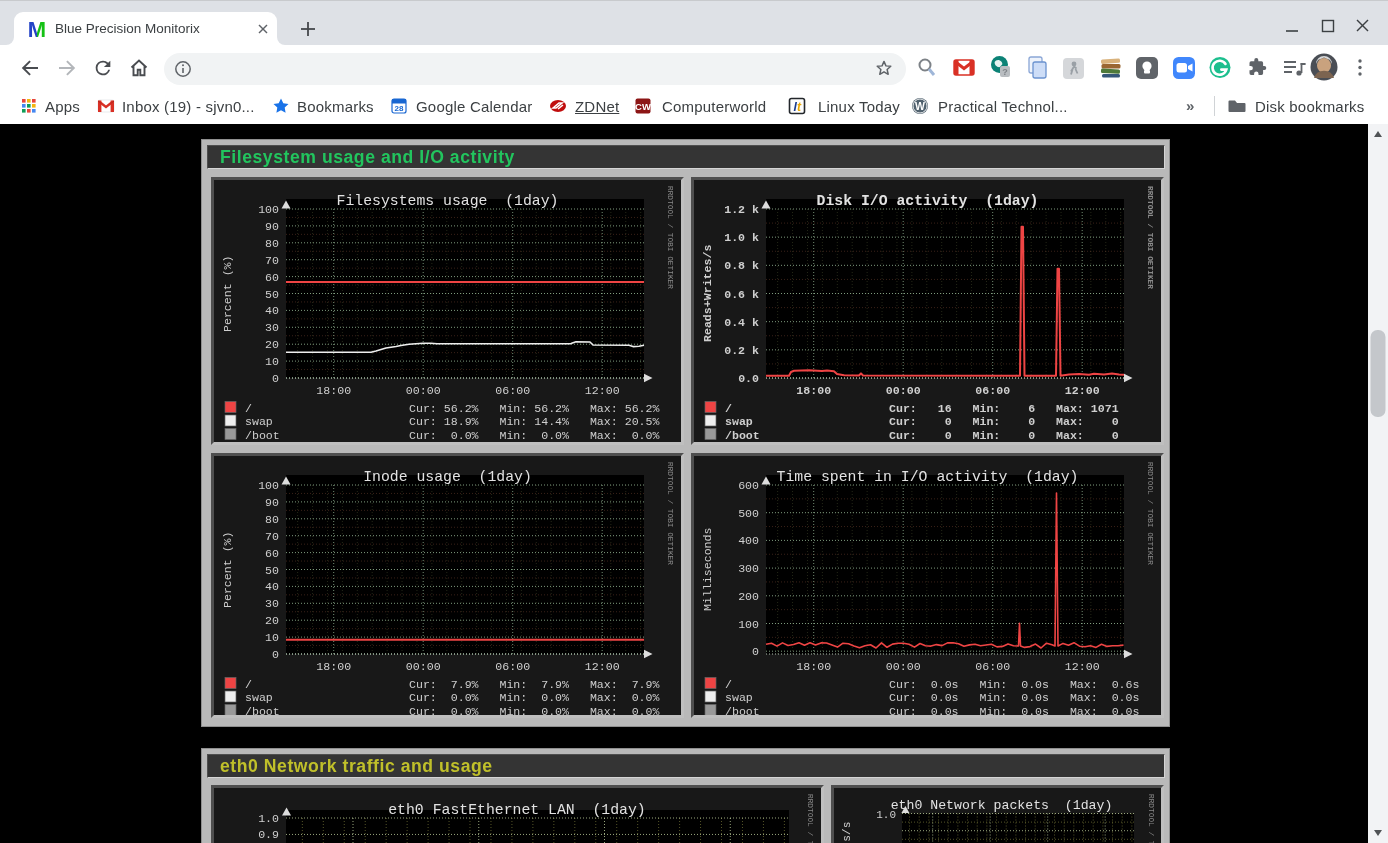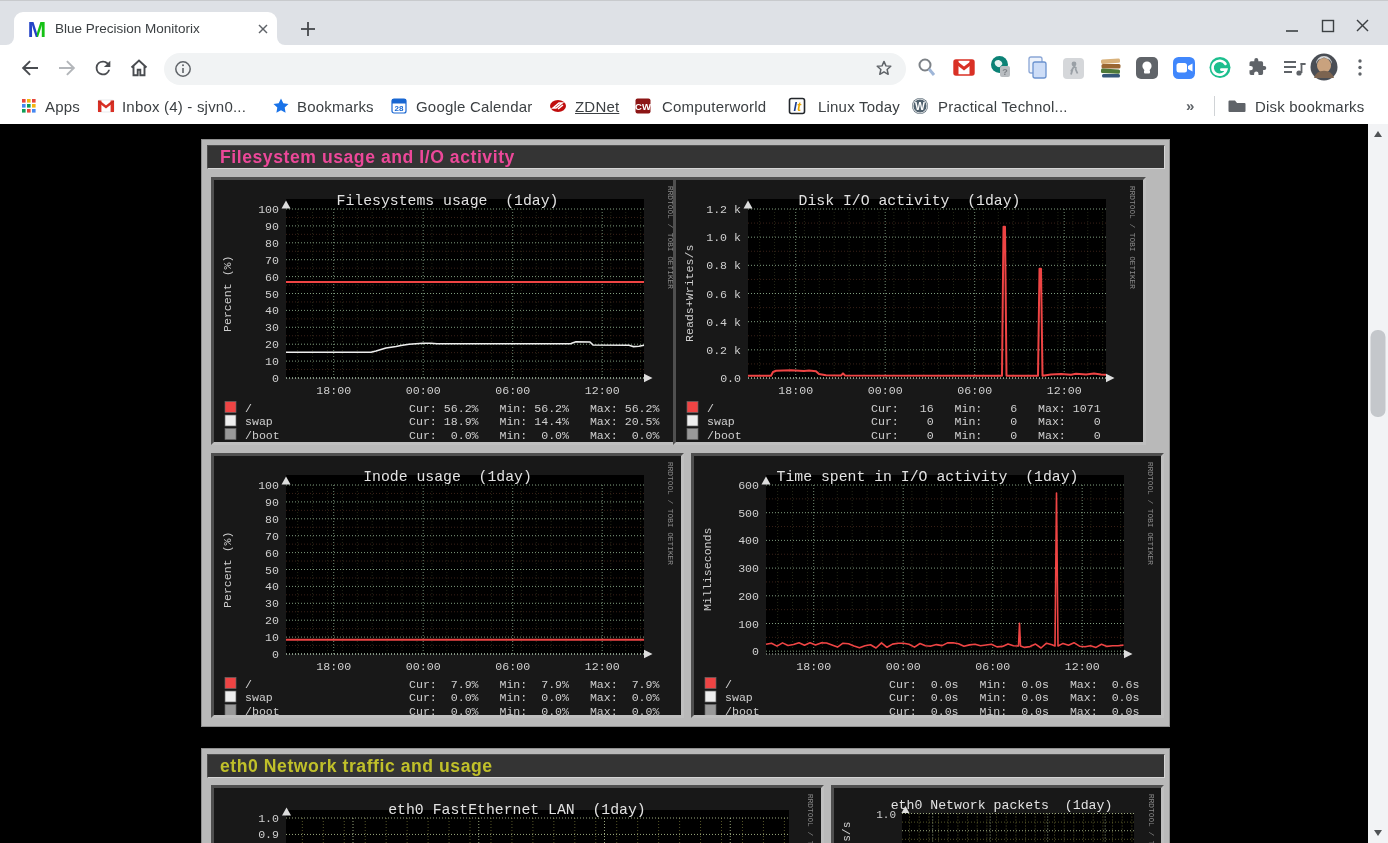--- a/index.html
+++ b/index.html
@@ -1,21 +1,21 @@
 <!DOCTYPE html>
 <html><head><meta charset="utf-8"><title>Blue Precision Monitorix</title>
 <style>
 *{margin:0;padding:0;}
 html,body{width:1388px;height:843px;overflow:hidden;background:#000;font-family:'Liberation Sans',sans-serif;}
 </style></head>
 <body>
 <div style="position:absolute;left:0;top:124px;width:1388px;height:719px;background:#000;overflow:hidden">
     <div style="position:absolute;left:201px;top:15px;width:969px;height:588px;background:#b9b9b9;border:1px solid #8f8f8f;box-sizing:border-box;">
       <div style="position:absolute;left:5px;top:5px;width:958px;height:24px;background:#343434;border:1px solid;border-color:#4f4f4f #d5d5d5 #d5d5d5 #4f4f4f;box-sizing:border-box;">
-        <div style="font:bold 17.6px 'Liberation Sans',sans-serif;color:#ec4899;letter-spacing:0.55px;line-height:20px;padding:1px 0 8px 12px;border-radius:6px;">Filesystem usage and I/O activity</div>
+        <div style="font:bold 17.6px 'Liberation Sans',sans-serif;color:#22c55e;letter-spacing:0.55px;line-height:20px;padding:1px 0 8px 12px;border-radius:6px;">Filesystem usage and I/O activity</div>
       </div>
       <div style="position:absolute;left:9px;top:37px;width:473px;height:268px;background:#181818;border:3px solid;border-color:#4f4f4f #bfbfbf #bfbfbf #4f4f4f;box-sizing:border-box;">
         <div style="position:relative;width:100%;height:100%;overflow:hidden;">
           <svg width="467" height="262" style="position:absolute;left:0;top:0">
             <rect x="0" y="0" width="467" height="262" fill="#181818"></rect>
             <rect x="72" y="19" width="358" height="179" fill="#000"></rect>
             <line x1="83.635" y1="29" x2="83.635" y2="198" stroke="rgba(140,150,90,0.26)" stroke-width="1" stroke-dasharray="1 2"></line>
             <line x1="98.55166666666666" y1="29" x2="98.55166666666666" y2="198" stroke="rgba(140,150,90,0.26)" stroke-width="1" stroke-dasharray="1 2"></line>
             <line x1="113.46833333333333" y1="29" x2="113.46833333333333" y2="198" stroke="rgba(140,150,90,0.26)" stroke-width="1" stroke-dasharray="1 2"></line>
             <line x1="128.385" y1="29" x2="128.385" y2="198" stroke="rgba(140,150,90,0.26)" stroke-width="1" stroke-dasharray="1 2"></line>
@@ -92,21 +92,21 @@
             <text x="195" y="231.5" font-family="'Liberation Mono',monospace" font-size="11.6" fill="#cfcfcf" xml:space="preserve">Cur: 56.2%   Min: 56.2%   Max: 56.2%</text>
             <rect x="11" y="235.0" width="11" height="11" fill="#eeeeee" stroke="#666" stroke-width="0.7"></rect>
             <text x="31" y="245.0" font-family="'Liberation Mono',monospace" font-size="11.6" fill="#cfcfcf">swap</text>
             <text x="195" y="245.0" font-family="'Liberation Mono',monospace" font-size="11.6" fill="#cfcfcf" xml:space="preserve">Cur: 18.9%   Min: 14.4%   Max: 20.5%</text>
             <rect x="11" y="248.5" width="11" height="11" fill="#999999" stroke="#666" stroke-width="0.7"></rect>
             <text x="31" y="258.5" font-family="'Liberation Mono',monospace" font-size="11.6" fill="#cfcfcf">/boot</text>
             <text x="195" y="258.5" font-family="'Liberation Mono',monospace" font-size="11.6" fill="#cfcfcf" xml:space="preserve">Cur:  0.0%   Min:  0.0%   Max:  0.0%</text>
           </svg>
         </div>
       </div>
-      <div style="position:absolute;left:471px;top:37px;width:473px;height:268px;background:#fef9c3;border:3px solid;border-color:#4f4f4f #bfbfbf #bfbfbf #4f4f4f;box-sizing:border-box;">
+      <div style="position:absolute;left:489px;top:37px;width:473px;height:268px;background:#fef9c3;border:3px solid;border-color:#4f4f4f #bfbfbf #bfbfbf #4f4f4f;box-sizing:border-box;font-weight:bold;">
         <div style="position:relative;width:100%;height:100%;overflow:hidden;">
           <svg width="467" height="262" style="position:absolute;left:0;top:0">
             <rect x="0" y="0" width="467" height="262" fill="#181818"></rect>
             <rect x="72" y="19" width="358" height="179" fill="#000"></rect>
             <line x1="83.635" y1="29" x2="83.635" y2="198" stroke="rgba(140,150,90,0.26)" stroke-width="1" stroke-dasharray="1 2"></line>
             <line x1="98.55166666666666" y1="29" x2="98.55166666666666" y2="198" stroke="rgba(140,150,90,0.26)" stroke-width="1" stroke-dasharray="1 2"></line>
             <line x1="113.46833333333333" y1="29" x2="113.46833333333333" y2="198" stroke="rgba(140,150,90,0.26)" stroke-width="1" stroke-dasharray="1 2"></line>
             <line x1="128.385" y1="29" x2="128.385" y2="198" stroke="rgba(140,150,90,0.26)" stroke-width="1" stroke-dasharray="1 2"></line>
             <line x1="143.30166666666668" y1="29" x2="143.30166666666668" y2="198" stroke="rgba(140,150,90,0.26)" stroke-width="1" stroke-dasharray="1 2"></line>
             <line x1="158.21833333333333" y1="29" x2="158.21833333333333" y2="198" stroke="rgba(140,150,90,0.26)" stroke-width="1" stroke-dasharray="1 2"></line>
@@ -592,21 +592,21 @@
       <rect x="12" y="12" width="3.6" height="3.6" fill="#4688f1"></rect>
     </svg>
     <div style="position:absolute;left:45px;top:98px;font:15px 'Liberation Sans',sans-serif;letter-spacing:0.2px;color:#3c4043;white-space:nowrap;">Apps</div>
     <svg style="position:absolute;left:97px;top:97px" width="18" height="18" viewBox="0 0 18 18">
       <rect x="1" y="3" width="16" height="12" rx="1.5" fill="#fff" stroke="#e3e6e8" stroke-width="0.8"></rect>
       <path d="M2 4.5l7 5.5 7-5.5" fill="none" stroke="#d93025" stroke-width="2.4"></path>
       <rect x="1" y="3.5" width="3.4" height="11.5" fill="#d93025"></rect>
       <rect x="13.6" y="3.5" width="3.4" height="11.5" fill="#d93025"></rect>
       <path d="M1 4l3.4 2.6M17 4l-3.4 2.6" stroke="#b3261e" stroke-width="1"></path>
     </svg>
-    <div style="position:absolute;left:122px;top:98px;font:15px 'Liberation Sans',sans-serif;letter-spacing:0.2px;color:#3c4043;white-space:nowrap;">Inbox (4) - sjvn0...</div>
+    <div style="position:absolute;left:122px;top:98px;font:15px 'Liberation Sans',sans-serif;letter-spacing:0.2px;color:#3c4043;white-space:nowrap;">Inbox (19) - sjvn0...</div>
     <svg style="position:absolute;left:272px;top:97px" width="18" height="18" viewBox="0 0 18 18">
       <path d="M9 1.5l2.3 4.8 5.2.7-3.8 3.6.9 5.2L9 13.3l-4.6 2.5.9-5.2L1.5 7l5.2-.7z" fill="#1a73e8"></path>
     </svg>
     <div style="position:absolute;left:297px;top:98px;font:15px 'Liberation Sans',sans-serif;letter-spacing:0.2px;color:#3c4043;white-space:nowrap;">Bookmarks</div>
     <svg style="position:absolute;left:390px;top:97px" width="18" height="18" viewBox="0 0 18 18">
       <rect x="2" y="2" width="14" height="14" rx="2" fill="#fff" stroke="#1967d2" stroke-width="1.2"></rect>
       <rect x="2" y="2" width="14" height="4.5" fill="#1967d2"></rect>
       <text x="9" y="13.5" font-family="'Liberation Sans',sans-serif" font-size="8" font-weight="bold" fill="#1967d2" text-anchor="middle">28</text>
     </svg>
     <div style="position:absolute;left:416px;top:98px;font:15px 'Liberation Sans',sans-serif;letter-spacing:0.2px;color:#3c4043;white-space:nowrap;">Google Calendar</div>

